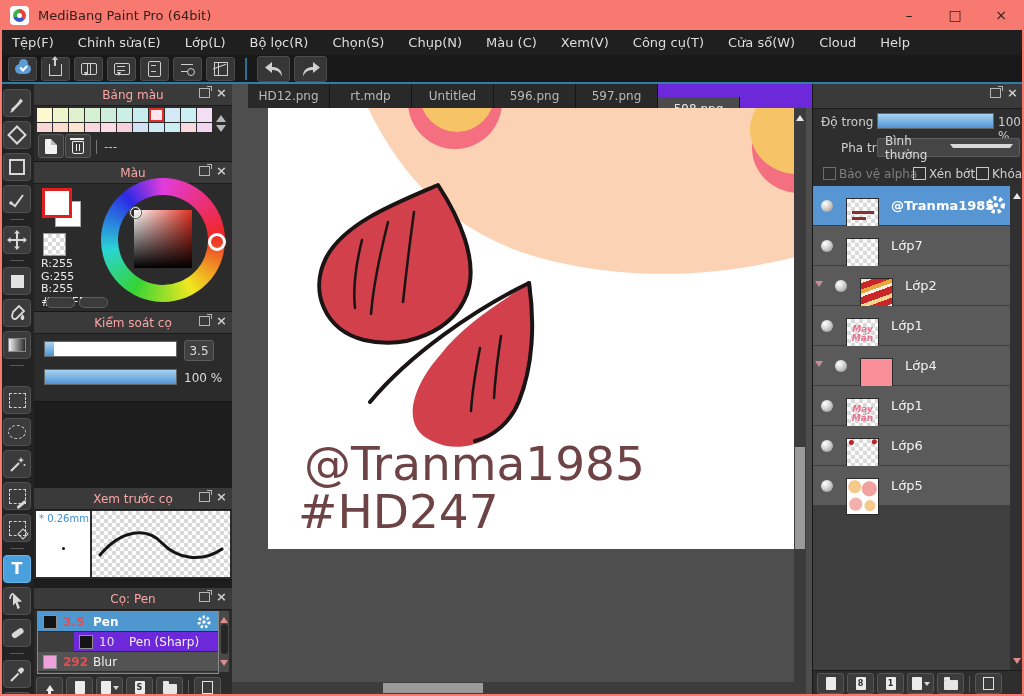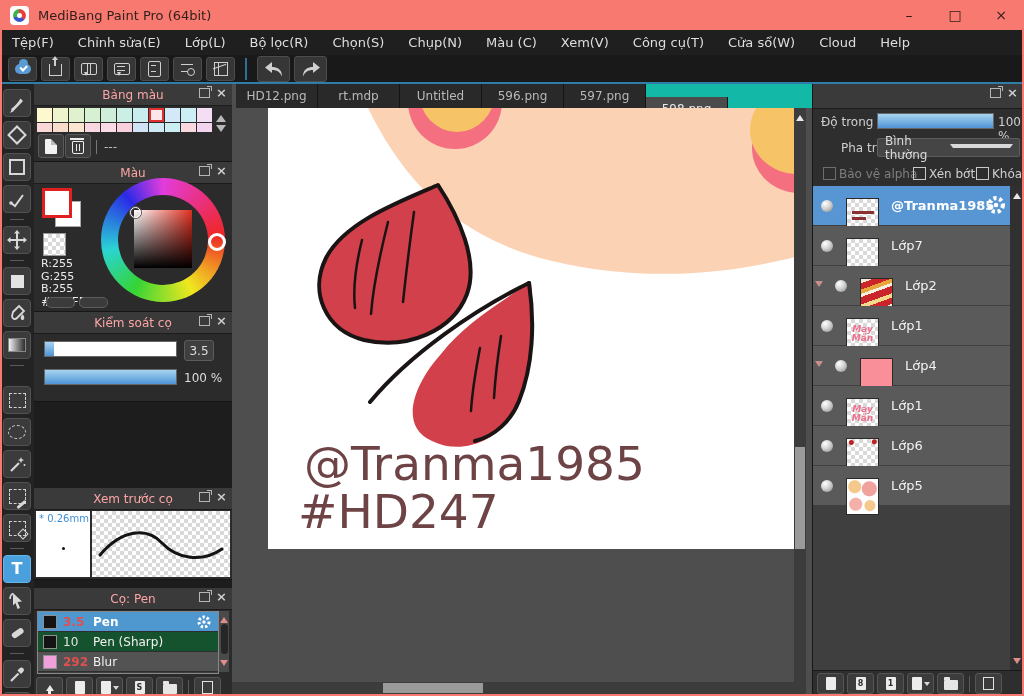--- a/index.html
+++ b/index.html
@@ -114,21 +114,21 @@
   
   .pvleft{position:absolute;left:2px;top:23px;width:54px;height:66px;background:#fff;}
   .pvsize{position:absolute;left:3px;top:2px;font-size:10px;color:#3f8fd6;}
   .pvdot{position:absolute;left:26px;top:36px;width:3px;height:3px;border-radius:50%;background:#111;}
   .pvright{position:absolute;left:58px;top:23px;width:138px;height:66px;}
 
   
   .blist{position:absolute;left:3px;top:23px;width:180px;height:61px;border:1px solid #888;background:#3e3e3e;}
   .brow{height:20px;display:flex;align-items:center;position:relative;border-bottom:1px solid #2e2e2e;box-sizing:border-box;}
   .brow.r0{background:#4f97cf;}
-  .brow.r1{background:#14532d;}
+  .brow.r1{background:#6d28d9;margin-left:36px;}
   .brow.r2{background:#535353;}
   .bsw{width:12px;height:12px;margin-left:5px;background:#141414;border:1px solid #909090;flex:none;}
   .bsw.pink{background:#f0a0da;}
   .bsize{width:30px;margin-left:6px;font-size:12px;font-weight:bold;color:#e05050;flex:none;}
   .bsize.gray{color:#e2e2e2;font-weight:normal;}
   .bname{font-size:12px;color:#f2f2f2;}
   .brow.r0 .bname{font-weight:bold;color:#fff;}
   .bscroll{position:absolute;left:185px;top:23px;width:10px;height:61px;background:#4a4a4a;}
   .bthumb{position:absolute;left:1.5px;top:13px;width:7px;height:30px;background:#262626;border-radius:4px;}
   .minitri-u{width:0;height:0;border:4px solid transparent;border-bottom:6px solid #de8c8c;position:absolute;left:1px;top:2px;}
@@ -141,21 +141,21 @@
   .mdoc .bnum{font-size:8px;font-weight:bold;color:#2e2e2e;line-height:1;}
   .caret-d{width:0;height:0;border:3px solid transparent;border-top:4px solid #d8d8d8;margin-left:2px;position:relative;top:2px;}
   .mfold{width:14px;height:10px;background:#e6e6e6;border-radius:1px;position:relative;margin-top:3px;}
   .mfold::before{content:"";position:absolute;left:0;top:-3px;width:6px;height:3px;background:#e6e6e6;border-radius:1px 1px 0 0;}
   .mcopy{width:9px;height:11px;border:1.5px solid #e2e2e2;position:relative;background:#3c3c3c;}
   .mcopy::before{content:"";position:absolute;left:2px;top:-4px;width:9px;height:11px;border:1.5px solid #e2e2e2;z-index:-1;}
   .vdiv{width:1px;height:16px;background:#5a5a5a;margin:0 2px;}
 
   
   #center{left:232px;top:84px;width:580px;height:612px;background:#4e4e4e;}
-  #tabbar{position:absolute;left:4px;top:0;width:580px;height:24px;background:#14b8a6;display:flex;}
+  #tabbar{position:absolute;left:16px;top:0;width:580px;height:24px;background:#6d28d9;display:flex;}
   .tab{width:82px;height:24px;background:#292929;border-right:1px solid #141414;display:flex;align-items:center;justify-content:center;font-size:12px;color:#b9b9b9;box-sizing:border-box;}
   .tab.act{background:#4b4b4b;color:#e9e9e9;margin-top:13px;}
   #canvas{position:absolute;left:36px;top:24px;width:527px;height:441px;background:#fff;}
   #vscroll{position:absolute;left:562px;top:24px;width:12px;height:574px;background:#3c3c3c;}
   #vthumb{position:absolute;left:1px;top:339px;width:10px;height:102px;background:#9a9a9a;}
   .scrtri-u{width:0;height:0;border:4px solid transparent;border-bottom:6px solid #e8e8e8;position:absolute;left:2px;top:3px;}
   #hscroll{position:absolute;left:0;top:598px;width:562px;height:12px;background:#3c3c3c;}
   #hthumb{position:absolute;left:151px;top:1px;width:100px;height:10px;background:#9a9a9a;}
   #scrcorner{position:absolute;left:562px;top:598px;width:12px;height:12px;background:#3c3c3c;}
 

